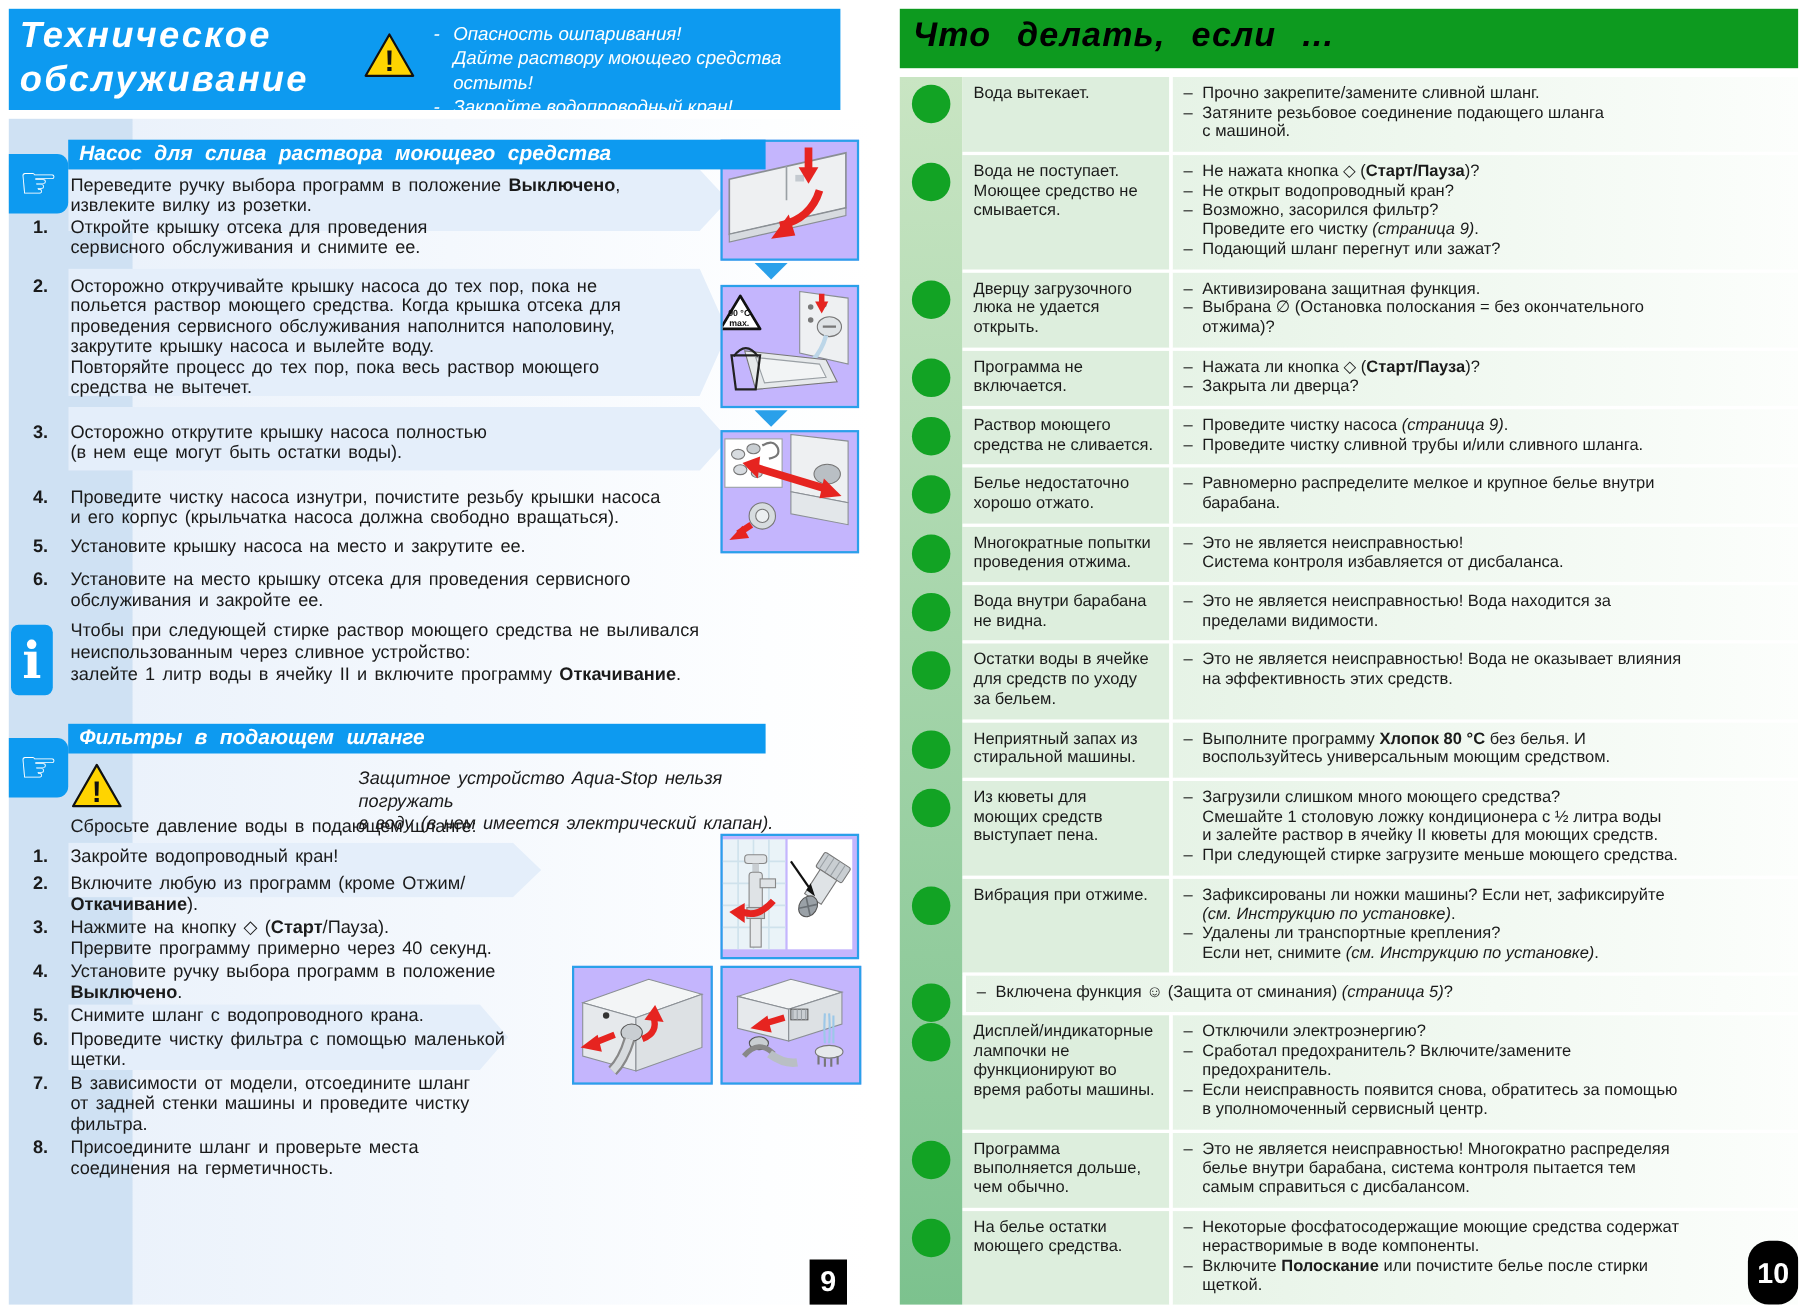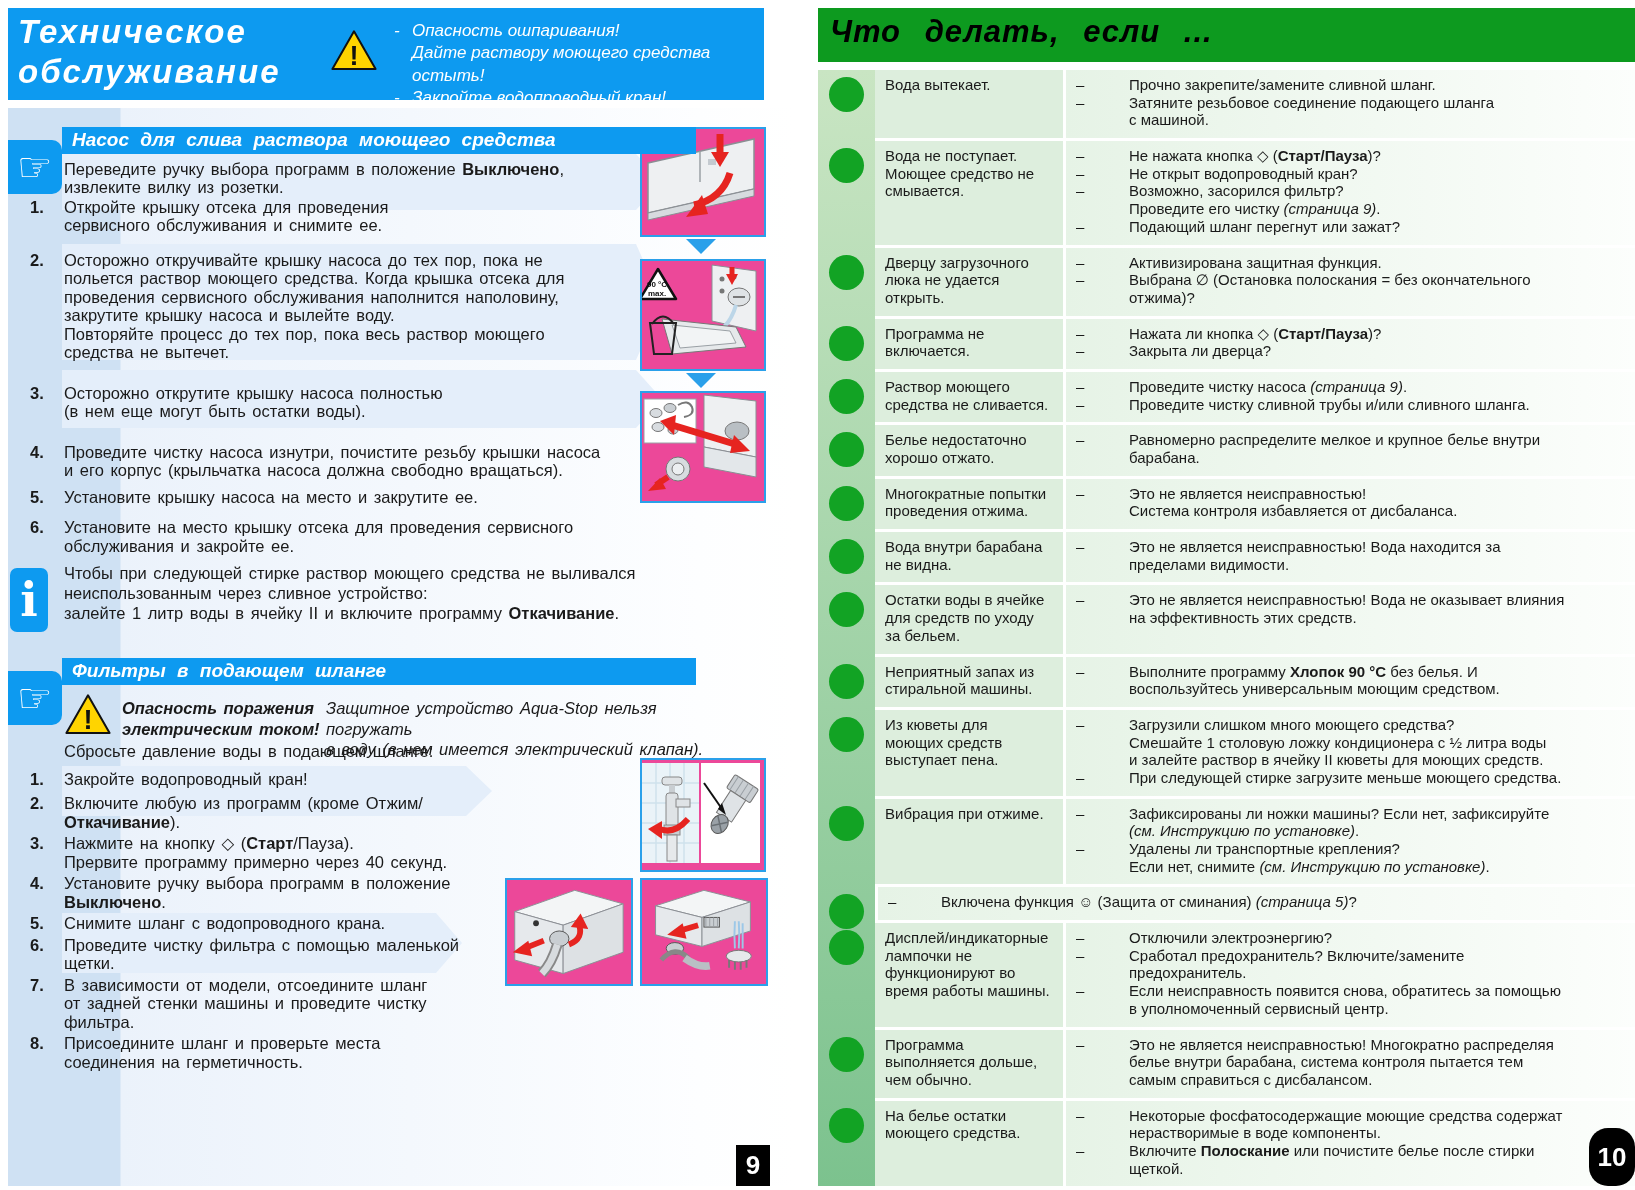--- a/index.html
+++ b/index.html
@@ -34,21 +34,21 @@
   #s1-steps .step:nth-child(2){margin-bottom:22px;}
   #s1-steps .step:nth-child(3){margin-bottom:22px;}
   #s1-steps .step:nth-child(4){margin-bottom:8px;}
   #s1-steps .step:nth-child(5){margin-bottom:12px;}
   #s2-steps{top:762px;width:520px;}
   #s2-steps .step{margin-bottom:3px;}
   #s2-steps .step:nth-child(1){margin-bottom:6px;}
   #info-icon{position:absolute;left:2px;top:560px;width:38px;height:64px;background:#0d9af0;border-radius:7px;
              color:#fff;display:flex;align-items:center;justify-content:center;
              font-family:"DejaVu Serif",serif;font-weight:bold;font-size:46px;z-index:2;}
-  .img-box{position:absolute;background:#ec4899;border:2px solid #2aa0ea;z-index:2;}
+  .img-box{position:absolute;background:#c4b5fd;border:2px solid #2aa0ea;z-index:2;margin-left:15px;}
   .blue-arrow{position:absolute;width:0;height:0;border-left:15px solid transparent;border-right:15px solid transparent;
               border-top:15px solid #2aa0ea;z-index:2;}
   .pg-num{position:absolute;background:#000;color:#fff;font-weight:bold;font-size:26px;
           display:flex;align-items:center;justify-content:center;z-index:4;}
   #pg9{left:728px;top:1137px;width:34px;height:41px;}
   
   .page-right{position:absolute;left:818px;top:8px;width:817px;height:1178px;}
   .pr-header{position:absolute;left:0;top:0;width:817px;height:54px;background:#0d9a1f;color:#000000;
              font-weight:bold;font-style:italic;font-size:31px;word-spacing:14px;letter-spacing:1px;
              padding:6px 0 0 12px;box-sizing:border-box;}
@@ -57,21 +57,21 @@
             background:linear-gradient(#c9e5c3,#7cc28e);}
   .pr-rows{position:absolute;left:57px;top:0;right:0;height:100%;display:flex;flex-direction:column;}
   .t-row{display:flex;border-bottom:3px solid #fff;position:relative;}
   .circle{position:absolute;left:-46px;top:7px;width:35px;height:35px;border-radius:50%;background:#12a324;}
   .prob{width:188px;flex:none;background:#ddeedd;padding:6px 6px 9px 10px;box-sizing:border-box;
         font-size:15px;line-height:1.18;}
   .sol{flex:1;background:linear-gradient(to right,#e6f3e6,#fcfefc);border-left:3px solid #fff;
        padding:6px 6px 9px 10px;font-size:15px;line-height:1.18;}
   .sol-item{display:flex;}
   .sol-item .dash{width:17px;flex:none;}
-  .sol-item .s-txt{flex:1;margin-left:36px;}
+  .sol-item .s-txt{flex:1;}
   #pg10{right:0;bottom:0;width:46px;height:58px;border-radius:19px;}
   b{font-weight:bold;}
   svg text{font-family:"Liberation Sans",sans-serif;}
 </style>
 </head>
 <body>
 
 <div id="canvas">
 
   <div class="page-left">
@@ -136,21 +136,20 @@
     <div id="info-icon">i</div>
     <div class="pl-text" style="left:56px;top:556px;width:616px;line-height:1.2;">Чтобы при следующей стирке раствор моющего средства не выливался<br>неиспользованным через сливное устройство:<br>залейте 1 литр воды в ячейку II и включите программу <b>Откачивание</b>.</div>
 
     <div id="sec2-bar" class="sec-bar" style="top:650px;">Фильтры в подающем шланге</div>
     <div class="hand-tab" style="top:663px;">☞</div>
 
     <svg class="tri" style="left:56px;top:684px;" width="48" height="45" viewBox="0 0 60 54">
       <path d="M30 3 L57 50 L3 50 Z" fill="#ffd400" stroke="#111" stroke-width="2.5" stroke-linejoin="round"></path>
       <text x="30" y="45" font-size="34" font-weight="bold" text-anchor="middle" fill="#111">!</text>
     </svg>
-    <div class="pl-text" style="left:114px;top:690px;font-weight:bold;font-style:italic;line-height:1.25;">Опасность поражения<br>электрическим током!</div>
     <div class="pl-text" style="left:318px;top:690px;width:400px;font-style:italic;line-height:1.25;">Защитное устройство Aqua-Stop нельзя погружать<br>в воду (в нем имеется электрический клапан).</div>
 
     <div class="pl-text" style="left:56px;top:734px;">Сбросьте давление воды в подающем шланге:</div>
 
     <div id="s2-steps" class="steps">
         <div class="step">
           <span class="step-num">1.</span>
           <div class="step-txt">Закройте водопроводный кран!</div>
         </div>
         <div class="step">
@@ -411,21 +410,21 @@
                   <span class="dash">–</span>
                   <div class="s-txt">Это не является неисправностью! Вода не оказывает влияния<br>на эффективность этих средств.</div>
                 </div>
               </div>
             </div><div class="t-row">
               <div class="circle"></div>
               <div class="prob">Неприятный запах из<br>стиральной машины.</div>
               <div class="sol">
                 <div class="sol-item">
                   <span class="dash">–</span>
-                  <div class="s-txt">Выполните программу <b>Хлопок 90 °C</b> без белья. И<br>воспользуйтесь универсальным моющим средством.</div>
+                  <div class="s-txt">Выполните программу <b>Хлопок 80 °C</b> без белья. И<br>воспользуйтесь универсальным моющим средством.</div>
                 </div>
               </div>
             </div><div class="t-row">
               <div class="circle"></div>
               <div class="prob">Из кюветы для<br>моющих средств<br>выступает пена.</div>
               <div class="sol">
                 <div class="sol-item">
                   <span class="dash">–</span>
                   <div class="s-txt">Загрузили слишком много моющего средства?<br>Смешайте 1 столовую ложку кондиционера с ½ литра воды<br>и залейте раствор в ячейку II кюветы для моющих средств.</div>
                 </div>

